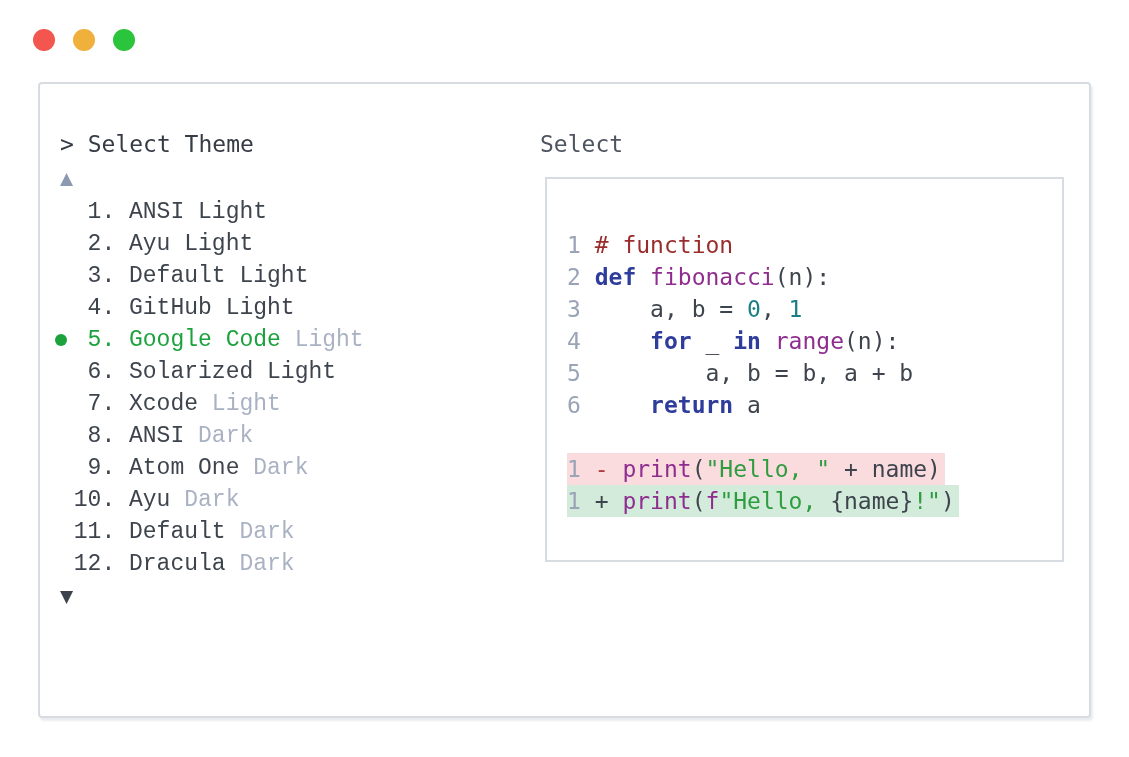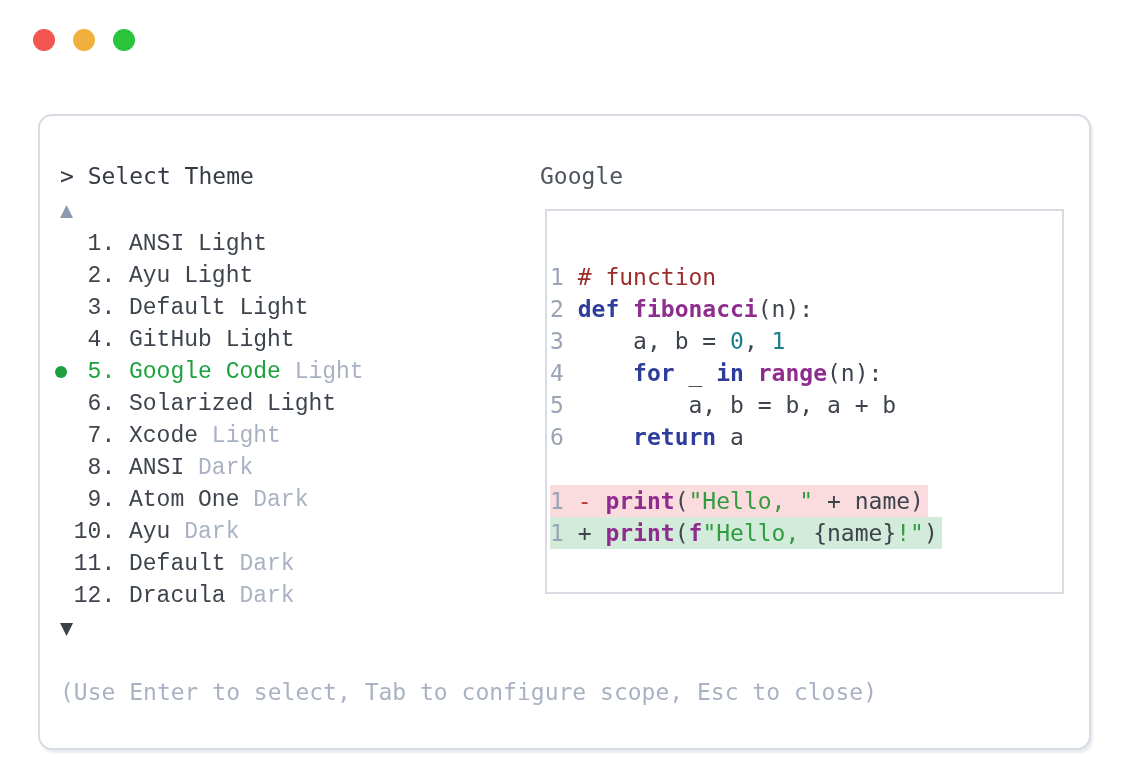--- a/index.html
+++ b/index.html
@@ -8,62 +8,61 @@
     --comment:#9b2c2c; --minus:#b23a3a; --sel:#1ba23c;
     --border:#d7dbe2; --pinkbg:#fadbde; --greenbg:#d2ebda;
   }
   *{margin:0;padding:0;box-sizing:border-box;}
   body{width:1129px;height:757px;background:#ffffff;overflow:hidden;
        font-family:"DejaVu Sans Mono","Liberation Mono",monospace;}
   .screen{position:relative;width:1129px;height:757px;}
   .traffic-lights{position:absolute;left:33px;top:29px;display:flex;gap:18px;}
   .tl{width:22px;height:22px;border-radius:50%;display:inline-block;}
   .panel{position:absolute;left:38px;top:82px;width:1053px;height:636px;
-         background:#fff;border:2px solid var(--border);border-radius:14px;
-         box-shadow:2px 3px 2px rgba(195,200,212,0.35);margin-top:32px;}
+         background:#fff;border:2px solid var(--border);border-radius:4px;
+         box-shadow:2px 3px 2px rgba(195,200,212,0.35);}
   .mono{font-size:23px;line-height:32px;white-space:pre;}
   .prompt{position:absolute;left:20px;top:44px;color:#363c45;}
   .scroll-up{position:absolute;left:20px;top:78px;color:#8c9ab1;font-size:17px;line-height:32px;
              font-family:"DejaVu Sans",sans-serif;}
   .scroll-down{position:absolute;left:20px;top:496px;color:#3c424b;font-size:17px;line-height:32px;
              font-family:"DejaVu Sans",sans-serif;}
   .theme-list{position:absolute;left:20px;top:112px;font-family:Liberation Mono, monospace;}
   .theme-row{position:relative;height:32px;cursor:pointer;}
   .bullet{position:absolute;left:-5px;top:10px;width:12px;height:12px;border-radius:50%;
           background:var(--sel);}
   .hint{position:absolute;left:20px;top:560px;color:var(--muted);}
   .preview-label{position:absolute;left:500px;top:44px;color:#4e5560;}
   .preview-box{position:absolute;left:505px;top:93px;width:519px;height:385px;
                border:2px solid var(--border);background:#fff;}
-  .code{padding:50px 0 0 3px;}
+  .code{padding:50px 0 0 20px;}
   .code-row{height:32px;}
   .hl{display:inline-block;padding-right:4px;}
   .hl-removed{background:var(--pinkbg);}
   .hl-added{background:var(--greenbg);}
   .seg-dark{color:var(--dark);} .seg-muted{color:var(--muted);}
   .seg-lnum{color:var(--lnum);} .seg-kw{color:var(--kw);font-weight:bold;}
-  .seg-fn{color:var(--fn);font-weight:bold;} .seg-num{color:var(--num);}
+  .seg-fn{color:var(--fn);} .seg-num{color:var(--num);}
   .seg-str{color:var(--str);} .seg-comment{color:var(--comment);}
   .seg-minus{color:var(--minus);} .seg-green{color:var(--sel);text-align:center;}
 </style>
 </head>
 <body>
 
 <div class="screen">
   <div class="traffic-lights">
     <span class="tl" id="tl-red" style="background: rgb(242, 86, 78);"></span>
     <span class="tl" id="tl-yellow" style="background: rgb(240, 176, 60);"></span>
     <span class="tl" id="tl-green" style="background: rgb(43, 196, 61);"></span>
   </div>
 
   <div class="panel">
     <div class="prompt mono">&gt; Select Theme</div>
     <div class="scroll-up">▲</div>
     <div class="theme-list mono"><div class="theme-row"><span class="seg-dark">  1. ANSI Light</span></div><div class="theme-row"><span class="seg-dark">  2. Ayu Light</span></div><div class="theme-row"><span class="seg-dark">  3. Default Light</span></div><div class="theme-row"><span class="seg-dark">  4. GitHub Light</span></div><div class="theme-row"><span class="bullet"></span><span class="seg-green">  5. Google Code</span><span class="seg-muted"> Light</span></div><div class="theme-row"><span class="seg-dark">  6. Solarized Light</span></div><div class="theme-row"><span class="seg-dark">  7. Xcode</span><span class="seg-muted"> Light</span></div><div class="theme-row"><span class="seg-dark">  8. ANSI</span><span class="seg-muted"> Dark</span></div><div class="theme-row"><span class="seg-dark">  9. Atom One</span><span class="seg-muted"> Dark</span></div><div class="theme-row"><span class="seg-dark"> 10. Ayu</span><span class="seg-muted"> Dark</span></div><div class="theme-row"><span class="seg-dark"> 11. Default</span><span class="seg-muted"> Dark</span></div><div class="theme-row"><span class="seg-dark"> 12. Dracula</span><span class="seg-muted"> Dark</span></div></div>
     <div class="scroll-down">▼</div>
-    <div class="hint mono">(Use Enter to select, Tab to configure scope, Esc to close)</div>
 
-    <div class="preview-label mono">Google</div>
+    <div class="preview-label mono">Select</div>
     <div class="preview-box">
       <div class="code mono"><div class="code-row"><span class="seg-lnum">1 </span><span class="seg-comment"># function</span></div><div class="code-row"><span class="seg-lnum">2 </span><span class="seg-kw">def </span><span class="seg-fn">fibonacci</span><span class="seg-dark">(n):</span></div><div class="code-row"><span class="seg-lnum">3 </span><span class="seg-dark">    a, b = </span><span class="seg-num">0</span><span class="seg-dark">, </span><span class="seg-num">1</span></div><div class="code-row"><span class="seg-lnum">4 </span><span class="seg-dark">    </span><span class="seg-kw">for</span><span class="seg-dark"> _ </span><span class="seg-kw">in</span><span class="seg-dark"> </span><span class="seg-fn">range</span><span class="seg-dark">(n):</span></div><div class="code-row"><span class="seg-lnum">5 </span><span class="seg-dark">        a, b = b, a + b</span></div><div class="code-row"><span class="seg-lnum">6 </span><span class="seg-dark">    </span><span class="seg-kw">return</span><span class="seg-dark"> a</span></div><div class="code-row"></div><div class="code-row"><span class="hl hl-removed"><span class="seg-lnum">1 </span><span class="seg-minus">- </span><span class="seg-fn">print</span><span class="seg-dark">(</span><span class="seg-str">"Hello, "</span><span class="seg-dark"> + name)</span></span></div><div class="code-row"><span class="hl hl-added"><span class="seg-lnum">1 </span><span class="seg-dark">+ </span><span class="seg-fn">print</span><span class="seg-dark">(</span><span class="seg-fn">f</span><span class="seg-str">"Hello, </span><span class="seg-dark">{name}</span><span class="seg-str">!"</span><span class="seg-dark">)</span></span></div></div>
     </div>
   </div>
 </div>
 
 </body></html>

